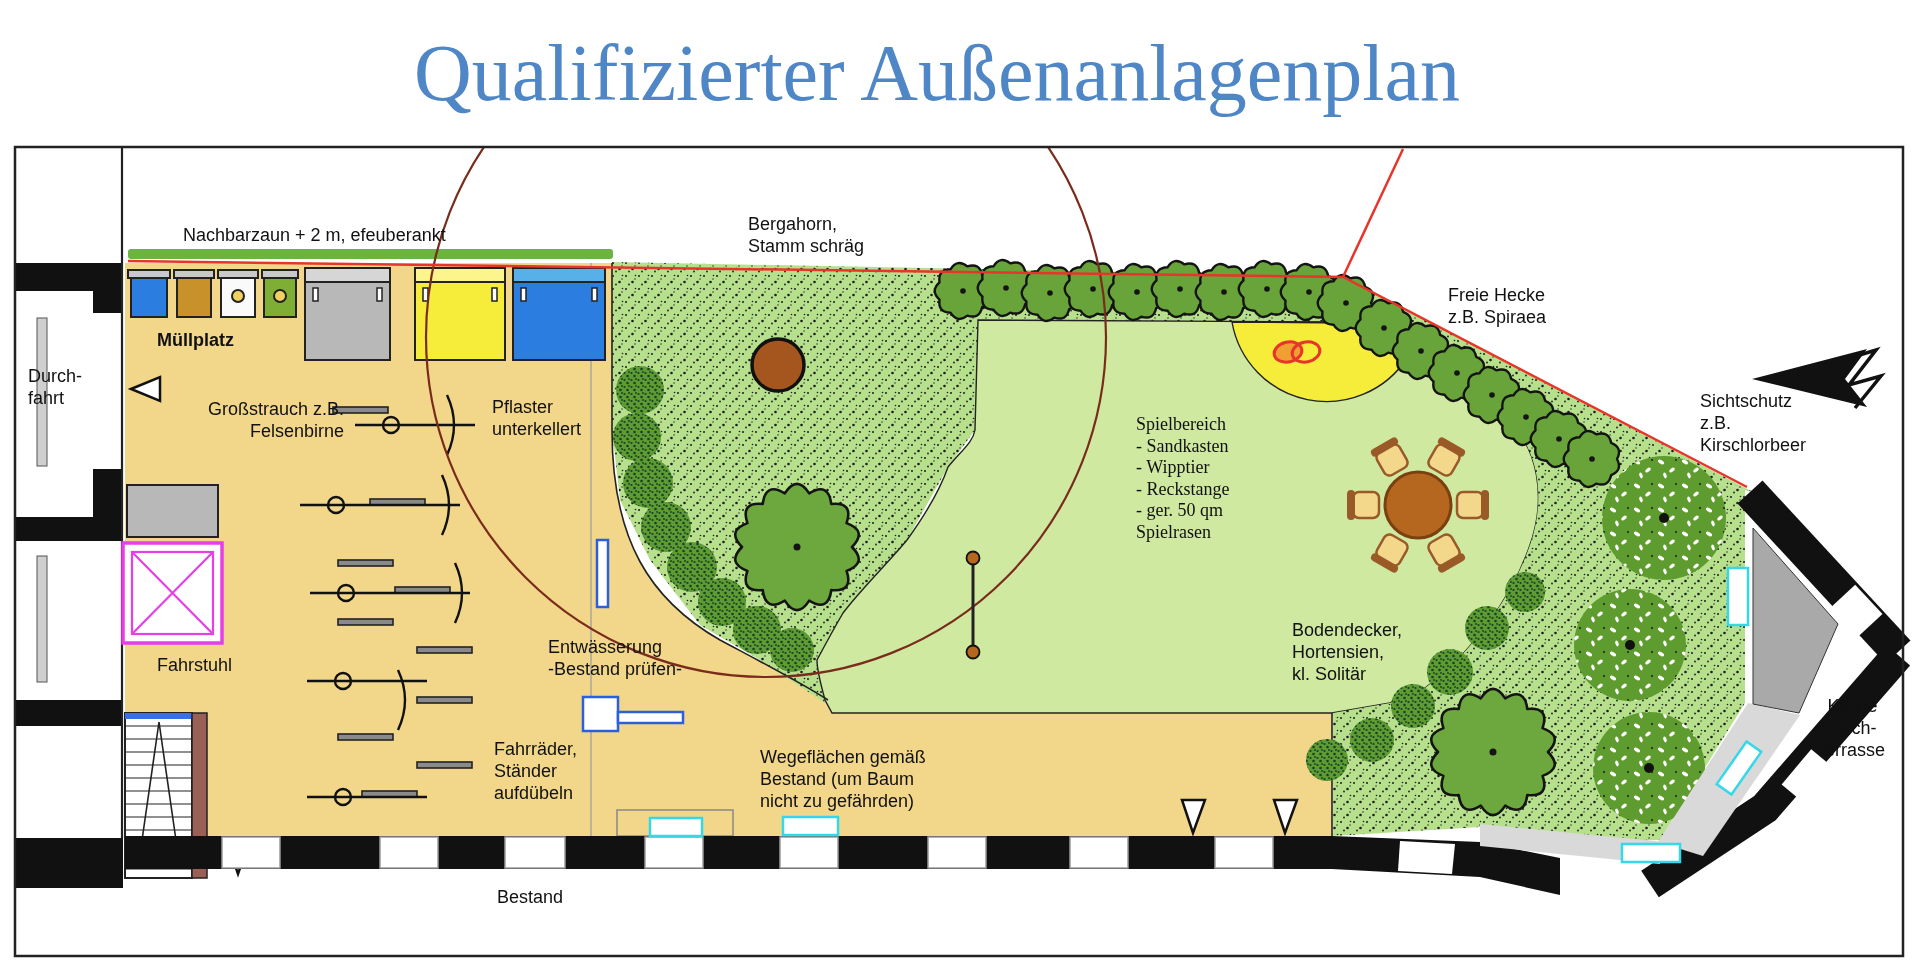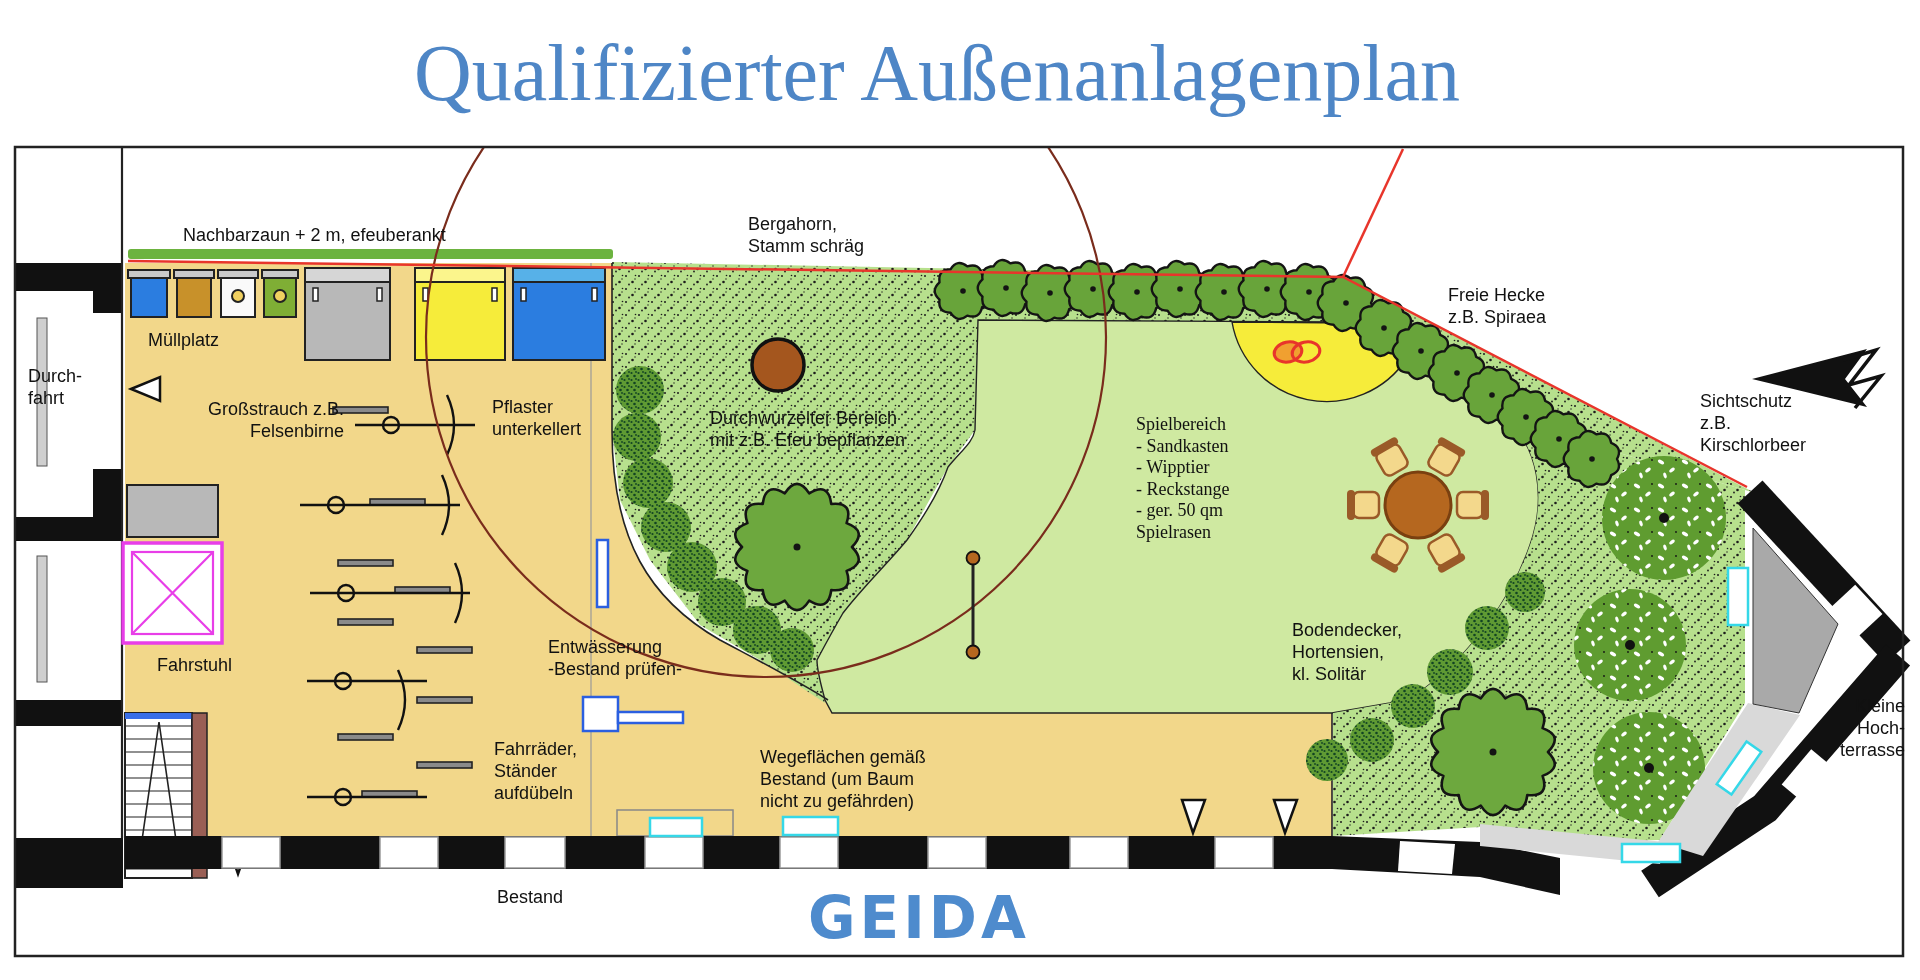--- a/index.html
+++ b/index.html
@@ -4,21 +4,21 @@
 <style>
   html,body{margin:0;padding:0;background:#fff;width:1920px;height:980px;overflow:hidden;}
   .stage{position:relative;width:1600px;height:980px;background:#fff;font-family:"Liberation Sans",sans-serif;}
   svg.plan{position:absolute;left:0;top:0;}
   .lbl{position:absolute;color:#111;font-size:18px;line-height:22px;white-space:pre-line;z-index:5;}
   .title{position:absolute;left:0;top:28px;width:1874px;text-align:center;
          font-family:"Liberation Serif",serif;font-size:80px;color:#4e86c6;letter-spacing:0px;z-index:5;}
   .logo{position:absolute;left:808px;top:884px;font-family:"DejaVu Sans",sans-serif;
         font-weight:bold;font-size:58px;color:#4e8bcd;letter-spacing:4px;z-index:5;}
   .ctr{text-align:left;}
-  .rt{text-align:right;}
+  .rt{text-align:center;}
 </style>
 </head>
 <body>
 
 <div class="stage">
 
   <div class="title">Qualifizierter Außenanlagenplan</div>
 
   <svg class="plan" width="1920" height="980" viewBox="0 0 1920 980">
     <defs>
@@ -316,31 +316,29 @@
 
     <g>
       <polygon points="1752,379 1867,349 1845,379 1867,407" fill="#111"></polygon>
       <polyline points="1843,360 1876,350 1849,385 1881,376 1855,408" fill="none" stroke="#111" stroke-width="3.5"></polyline>
     </g>
 
     <rect x="15" y="147" width="1888" height="809" fill="none" stroke="#222" stroke-width="2.5"></rect>
   </svg>
 
   <div class="lbl" style="left:183px;top:224px;">Nachbarzaun + 2 m, efeuberankt</div>
-  <div class="lbl" style="left:148px;top:329px;">Müllplatz</div>
+  <div class="lbl" style="left:157px;top:329px;font-weight:bold;">Müllplatz</div>
   <div class="lbl" style="left:28px;top:365px;">Durch-
 fahrt</div>
   <div class="lbl" style="left:208px;top:398px;text-align:right;">Großstrauch z.B.
 Felsenbirne</div>
   <div class="lbl" style="left:492px;top:396px;">Pflaster
 unterkellert</div>
   <div class="lbl" style="left:748px;top:213px;">Bergahorn,
 Stamm schräg</div>
-  <div class="lbl" style="left:710px;top:407px;">Durchwurzelter Bereich
-mit z.B. Efeu bepflanzen</div>
   <div class="lbl ctr" style="left:1448px;top:284px;width:130px;">Freie Hecke
 z.B. Spiraea</div>
   <div class="lbl" style="left:1700px;top:390px;">Sichtschutz
 z.B. Kirschlorbeer</div>
   <div class="lbl" style="left:1136px;top:414px;line-height:21.5px;font-family:Liberation Serif, serif;">Spielbereich
 - Sandkasten
 - Wipptier
 - Reckstange
 - ger. 50 qm
 Spielrasen</div>
@@ -354,14 +352,13 @@
 aufdübeln</div>
   <div class="lbl" style="left:760px;top:746px;">Wegeflächen gemäß
 Bestand (um Baum
 nicht zu gefährden)</div>
   <div class="lbl" style="left:157px;top:654px;">Fahrstuhl</div>
   <div class="lbl" style="left:497px;top:886px;">Bestand</div>
   <div class="lbl rt" style="left:1800px;top:695px;width:105px;">Kleine
 Hoch-
 terrasse</div>
 
-  <div class="logo">GEIDA</div>
 </div>
 
 </body></html>

